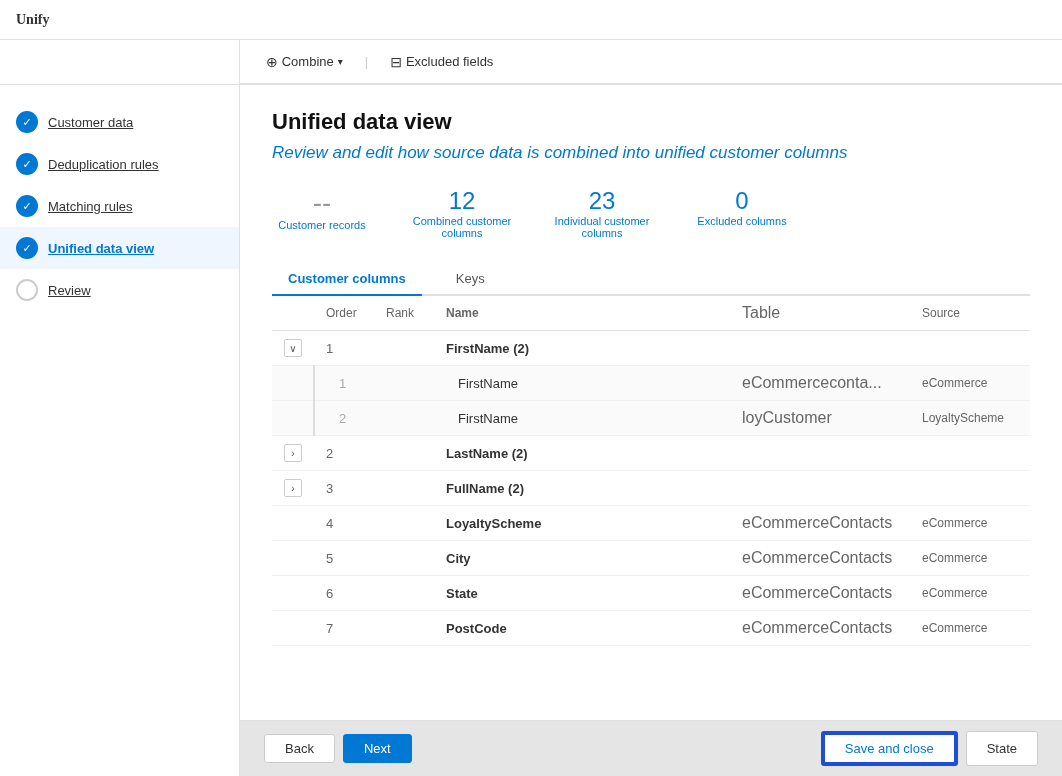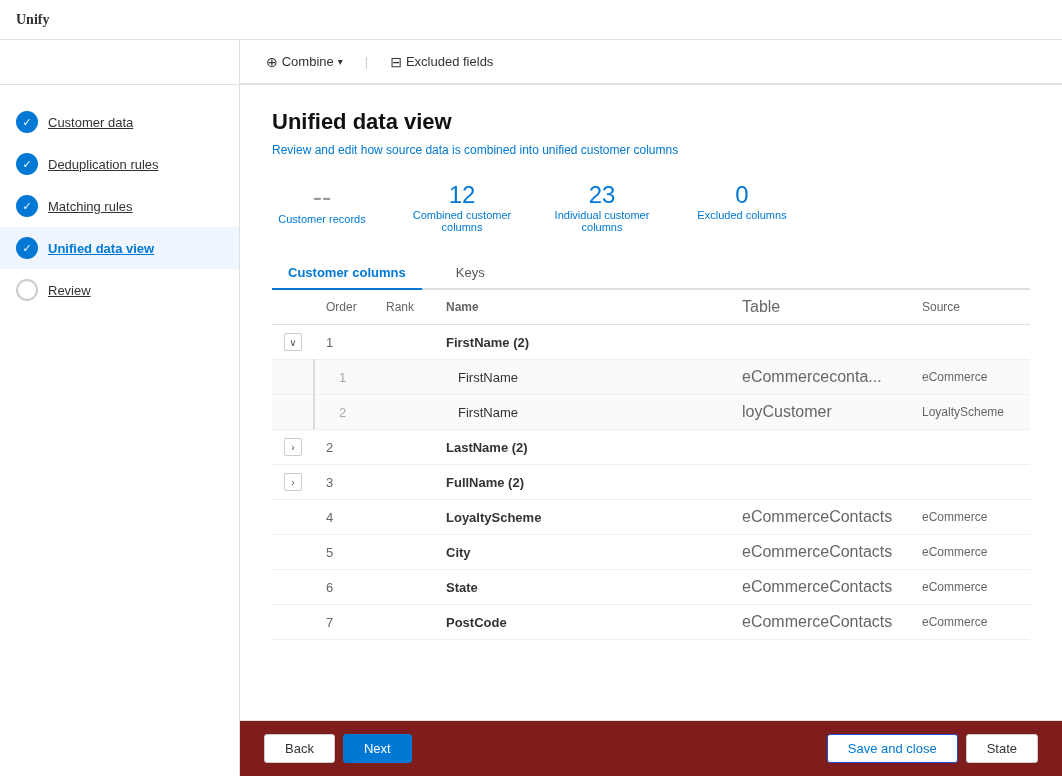--- a/index.html
+++ b/index.html
@@ -19,21 +19,21 @@
     .sidebar-item.active { background: #f0f6ff; }
     .sidebar-circle { width: 22px; height: 22px; border-radius: 50%; display: flex; align-items: center; justify-content: center; flex-shrink: 0; }
     .sidebar-circle.completed { background: #0078d4; color: #fff; font-size: 11px; }
     .sidebar-circle.pending { background: #fff; border: 2px solid #ccc; color: transparent; }
     .sidebar-label { font-size: 13px; color: #333; text-decoration: underline; }
     .sidebar-item.active .sidebar-label { font-weight: 600; color: #0078d4; }
 
     .content { flex: 1; overflow-y: auto; background: #fff; padding: 24px 32px; position: relative; }
 
     .page-title { font-size: 22px; font-weight: 600; color: #111; margin-bottom: 8px; }
-    .page-subtitle { font-size: 12px; color: #0078d4; margin-bottom: 24px; }
+    .page-subtitle { font-size: 17px; color: #0078d4; margin-bottom: 24px; font-style: italic; }
 
     .stats-row { display: flex; gap: 40px; margin-bottom: 24px; }
     .stat-item { display: flex; flex-direction: column; align-items: center; min-width: 100px; }
     .stat-value { font-size: 24px; font-weight: 300; color: #0078d4; }
     .stat-value.dash { color: #999; font-size: 28px; }
     .stat-label { font-size: 11px; color: #0078d4; text-align: center; max-width: 100px; }
 
     .tabs { display: flex; gap: 18px; border-bottom: 2px solid #e0e0e0; margin-bottom: 0; }
     .tab { padding: 8px 16px; cursor: pointer; font-size: 13px; color: #555; border-bottom: 2px solid transparent; margin-bottom: -2px; }
     .tab.active { color: #0078d4; border-bottom: 2px solid #0078d4; font-weight: 600; }
@@ -49,26 +49,26 @@
     .col-rank { width: 60px; color: #666; }
     .col-name { flex: 1; font-weight: 600; }
     .col-table { width: 180px; color: #666; font-size: 16px; }
     .col-source { width: 120px; color: #666; font-size: 12px; }
 
     .expand-btn { background: none; border: 1px solid #ccc; border-radius: 2px; width: 18px; height: 18px; cursor: pointer; display: inline-flex; align-items: center; justify-content: center; font-size: 10px; color: #555; }
 
     .row-child td { background: #fafafa; }
     .row-child .col-name { font-weight: normal; padding-left: 24px; }
 
-    .footer { height: 56px; background: #7f1d1d; border-top: 1px solid #e0e0e0; display: flex; align-items: center; padding: 0 24px; gap: 8px; }
+    .footer { height: 56px; background: #e5e5e5; border-top: 1px solid #e0e0e0; display: flex; align-items: center; padding: 0 24px; gap: 8px; }
     .footer-right { margin-left: auto; display: flex; gap: 8px; }
 
     .btn { padding: 6px 20px; border-radius: 3px; font-size: 13px; cursor: pointer; border: 1px solid #ccc; background: #fff; color: #333; }
     .btn-primary { background: #0078d4; color: #fff; border-color: #0078d4; }
-    .btn-outline { background: #fff; border: 1px solid #1d4ed8; color: #0078d4; padding-left: 20px; }
+    .btn-outline { background: #fff; border: 4px solid #1d4ed8; color: #0078d4; padding-left: 20px; }
   </style>
 </head>
 <body>
 
 <div class="top-bar">
   <span class="top-bar-title">Unify</span>
 </div>
 
 <div style="display:flex; background:#fff; border-bottom:1px solid #e0e0e0;">
   <div style="width:240px; border-right:1px solid #e0e0e0; flex-shrink:0;"></div>

